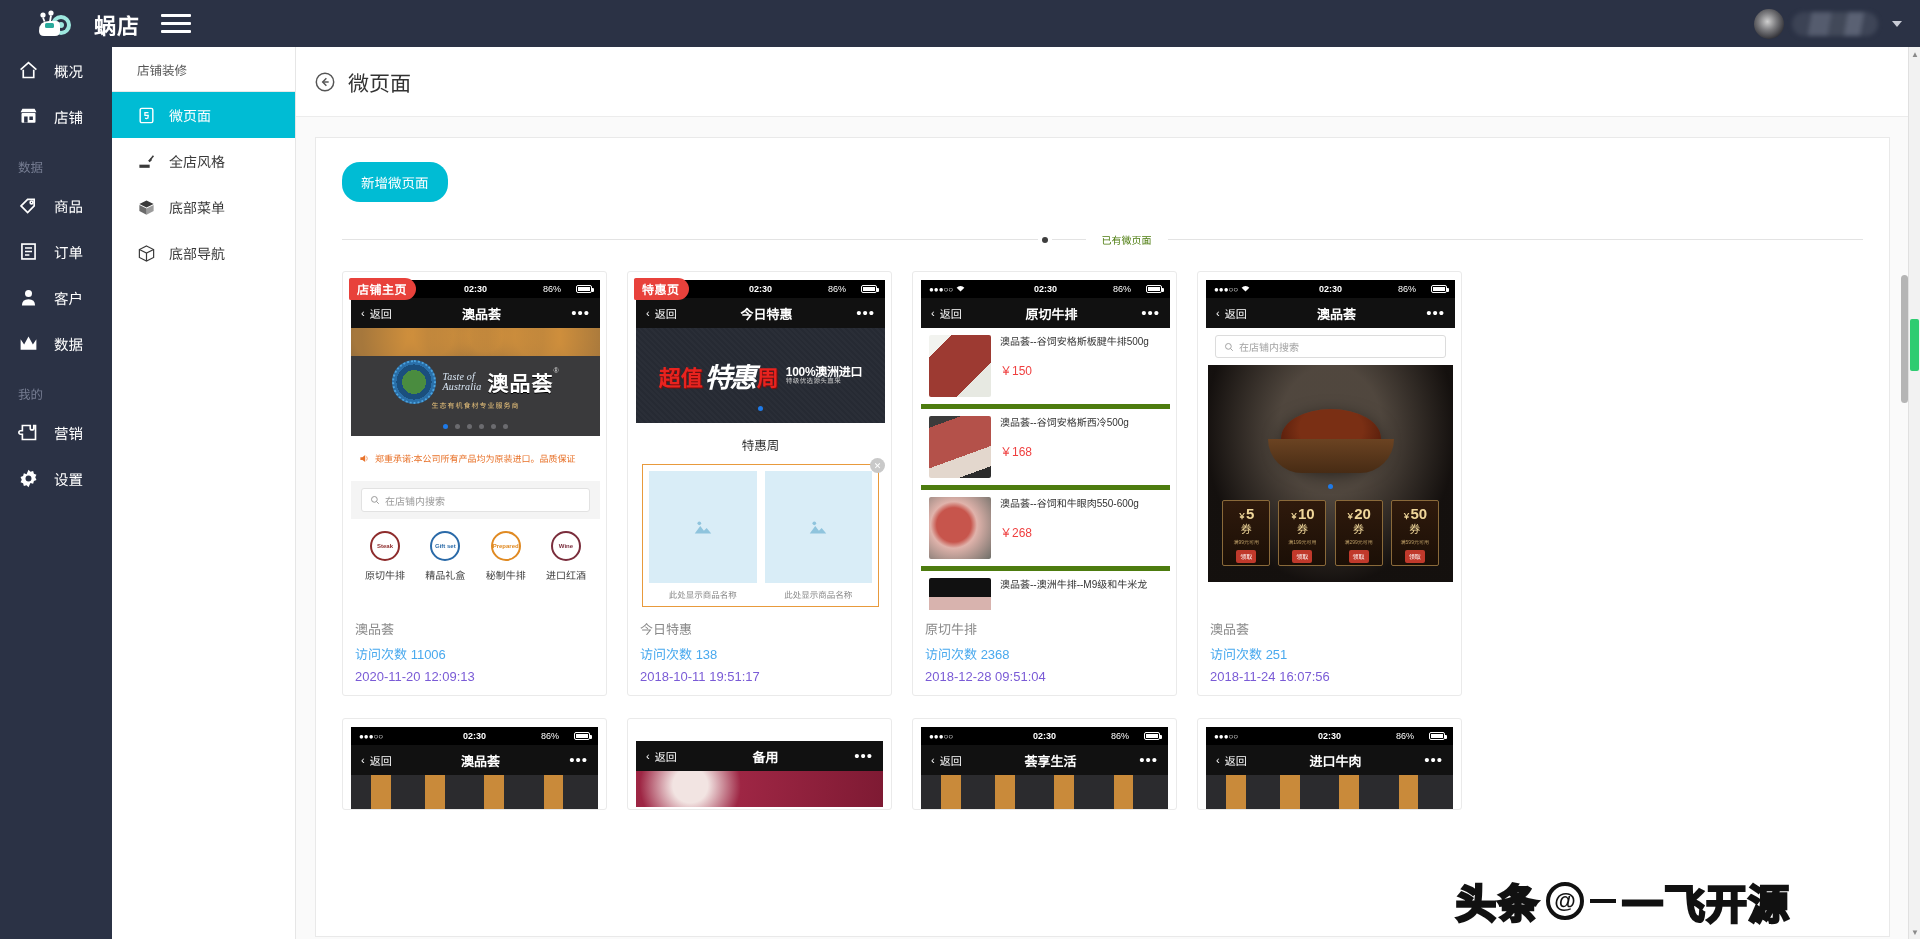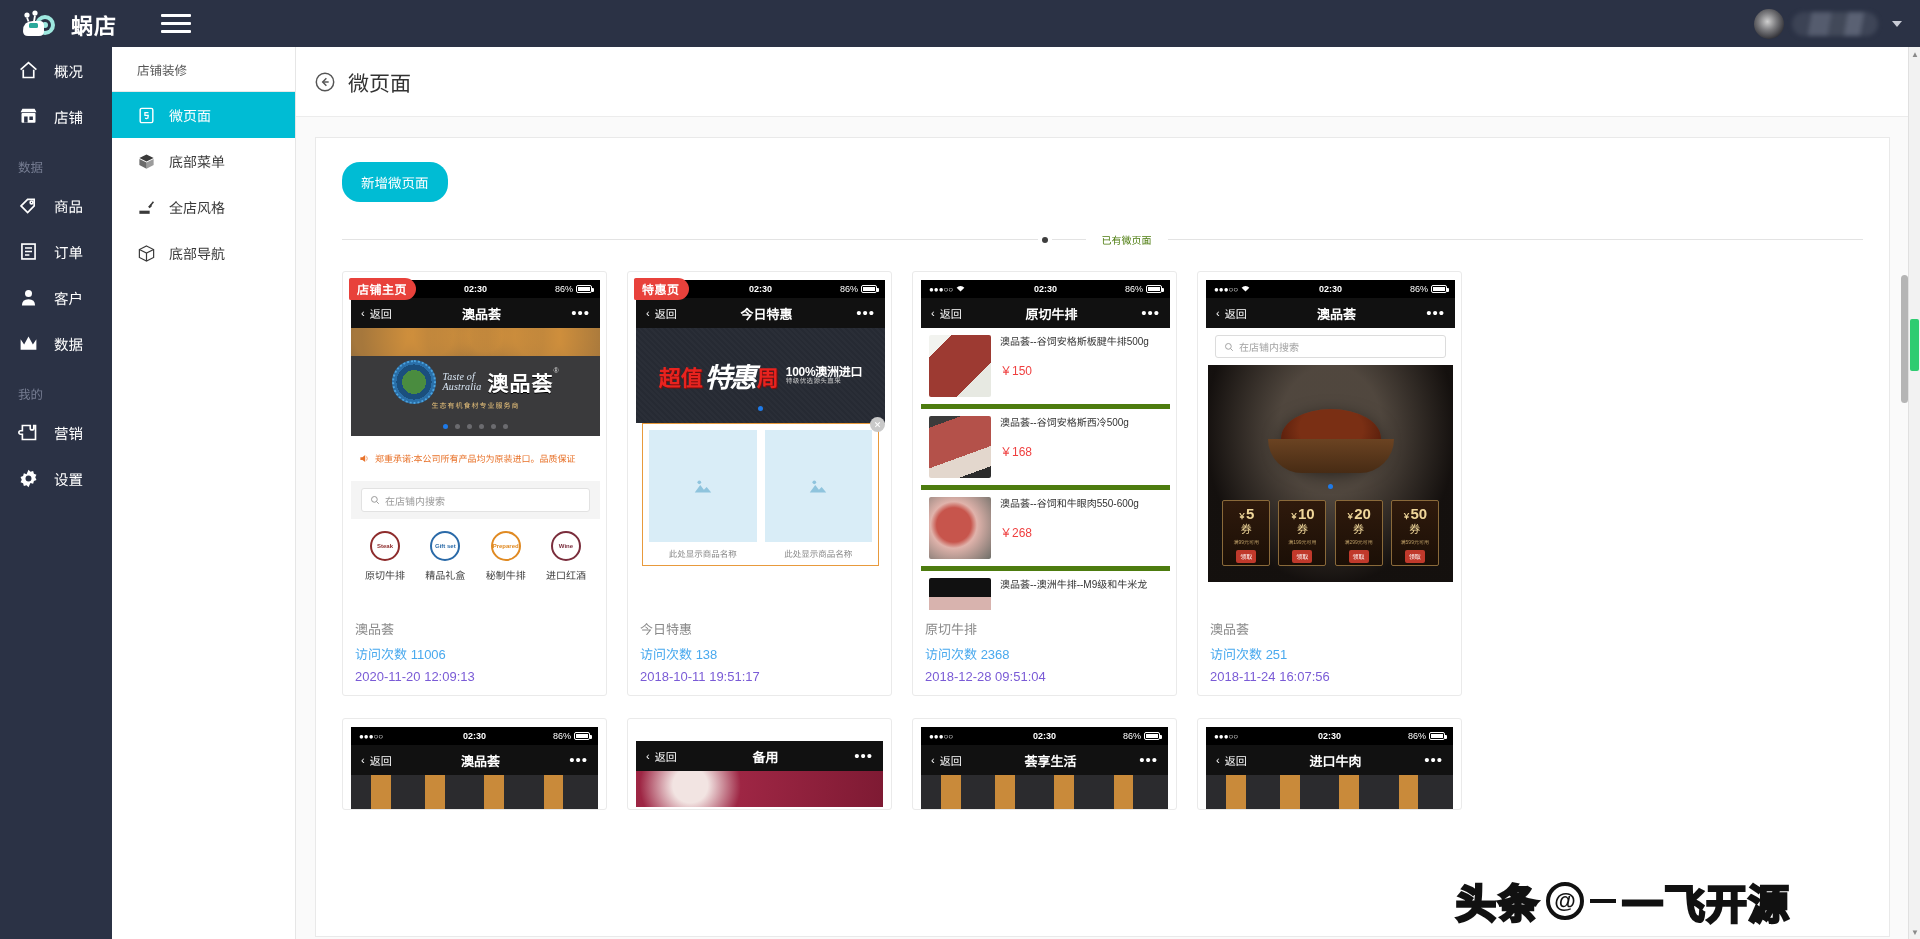--- a/index.html
+++ b/index.html
@@ -15,22 +15,22 @@
   
   .topbar {
     position: absolute; top: 0; left: 0;
     width: 1920px; height: 47px;
     background: #2b3245;
     display: flex; align-items: center;
     z-index: 40;
   }
   .brand {
     width: 137px; height: 47px;
-    display: flex; align-items: center; gap: 15px;
-    padding-left: 20px;
+    display: flex; align-items: center; gap: 22px;
+    padding-left: 36px;
     text-align: right;
   }
   .brand-logo { width: 36px; height: 30px; position: relative; flex: none; }
   .brand-name {
     color: #fff; font-size: 22px; font-weight: bold;
     letter-spacing: 1px; white-space: nowrap;
   }
   .hamburger {
     margin-left: 24px;
     width: 30px; height: 30px;
@@ -155,21 +155,21 @@
     background: #fff; position: relative;
   }
   .status-bar {
     height: 18px; background: #000; color: #fff;
     display: flex; align-items: center; justify-content: space-between;
     padding: 0 8px; font-size: 9px; position: relative;
   }
   .sb-left { display: flex; align-items: center; gap: 3px; }
   .sb-dots { letter-spacing: 0px; font-size: 8px; }
   .sb-time { position: absolute; left: 0; right: 0; text-align: center; font-weight: bold; font-size: 9px; }
-  .sb-right { display: flex; align-items: center; gap: 3px; z-index: 2; }
+  .sb-right { display: flex; align-items: center; gap: 15px; z-index: 2; }
   .batt {
     width: 16px; height: 8px; border: 1px solid #fff; border-radius: 2px;
     position: relative; display: inline-block;
   }
   .batt::after {
     content: ''; position: absolute; right: -3px; top: 2px;
     width: 2px; height: 4px; background: #fff; border-radius: 0 1px 1px 0;
   }
   .batt i { position: absolute; left: 1px; top: 1px; bottom: 1px; width: 86%; background: #fff; display: block; }
   .nav-bar {
@@ -524,37 +524,37 @@
         <rect x="4" y="3" width="16" height="18" rx="2"></rect>
         <path d="M14.5 8.5 H10 v3.3 h4.2 l-.4 3.4 -1.8 .6 -1.8 -.6" stroke-width="1.6"></path>
       </svg>
     </span>
     <span>微页面</span>
   </div>
 
   <div class="subnav-item">
     <span class="sico">
       <svg viewBox="0 0 24 24" width="19" height="19" fill="#3a3a3a">
+        <path d="M3 16 h13 v4 H3z"></path>
+          <path d="M16 9 l4 -5 1.5 1.5 -4 5z"></path>
+        <path d="M14 11 l3 -3 2 2 -3 3z"></path>
+      </svg>
+    </span>
+    <span>全店风格</span>
+  </div>
+
+  <div class="subnav-item">
+    <span class="sico">
+      <svg viewBox="0 0 24 24" width="19" height="19" fill="#3a3a3a">
         <path d="M12 3 L21 7.5 L12 12 L3 7.5z"></path>
         <path d="M3 8.8 L12 13.3 V21 L3 16.5z" opacity=".75"></path>
         <path d="M21 8.8 L12 13.3 V21 L21 16.5z" opacity=".5"></path>
       </svg>
     </span>
     <span>底部菜单</span>
-  </div>
-
-  <div class="subnav-item">
-    <span class="sico">
-      <svg viewBox="0 0 24 24" width="19" height="19" fill="#3a3a3a">
-        <path d="M3 16 h13 v4 H3z"></path>
-          <path d="M16 9 l4 -5 1.5 1.5 -4 5z"></path>
-        <path d="M14 11 l3 -3 2 2 -3 3z"></path>
-      </svg>
-    </span>
-    <span>全店风格</span>
   </div>
 
   <div class="subnav-item">
     <span class="sico">
       <svg viewBox="0 0 24 24" width="19" height="19" fill="none" stroke="#3a3a3a" stroke-width="1.5">
         <path d="M12 2.5 L21 7 v10 L12 21.5 L3 17 V7z"></path>
         <path d="M3 7 L12 11.5 L21 7 M12 11.5 V21.5"></path>
       </svg>
     </span>
     <span>底部导航</span>
@@ -717,20 +717,21 @@
                 <span class="b2-white">特惠</span>
                 <span class="b2-red">周</span>
                 <span class="b2-right">
                   <div class="r1">100%澳洲进口</div>
                   <div class="r2">特级优选源头直采</div>
                 </span>
               </div>
               <div class="b2-dot"><i></i></div>
             </div>
 
+            <div class="sect-title">特惠周</div>
 
             <div class="goods-frame">
               <div class="frame-handle">✕</div>
               <div>
                 <div class="ph-img">
                   <svg viewBox="0 0 24 24" width="22" height="22" fill="#8fc4dd">
                       <circle cx="8" cy="8" r="2"></circle>
                       <path d="M3 19 l6 -8 4 5 3 -3 5 6z"></path>
                     </svg>
                 </div>

